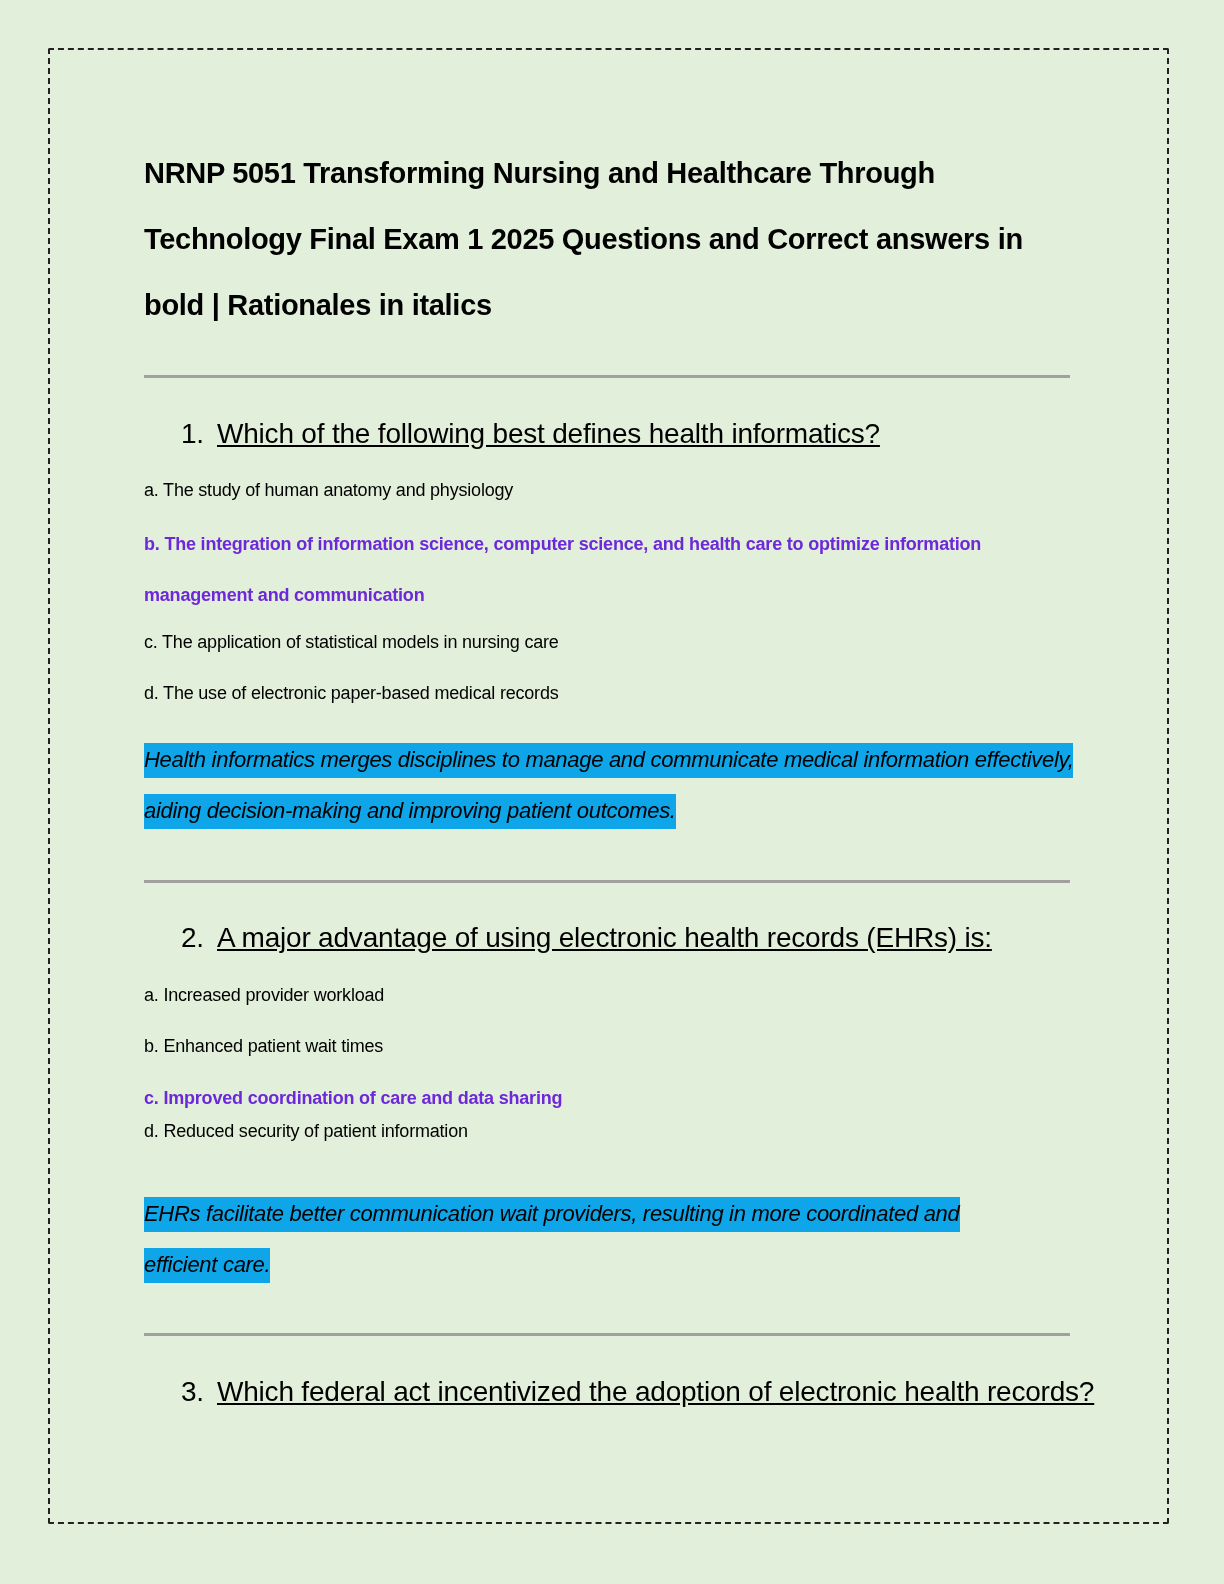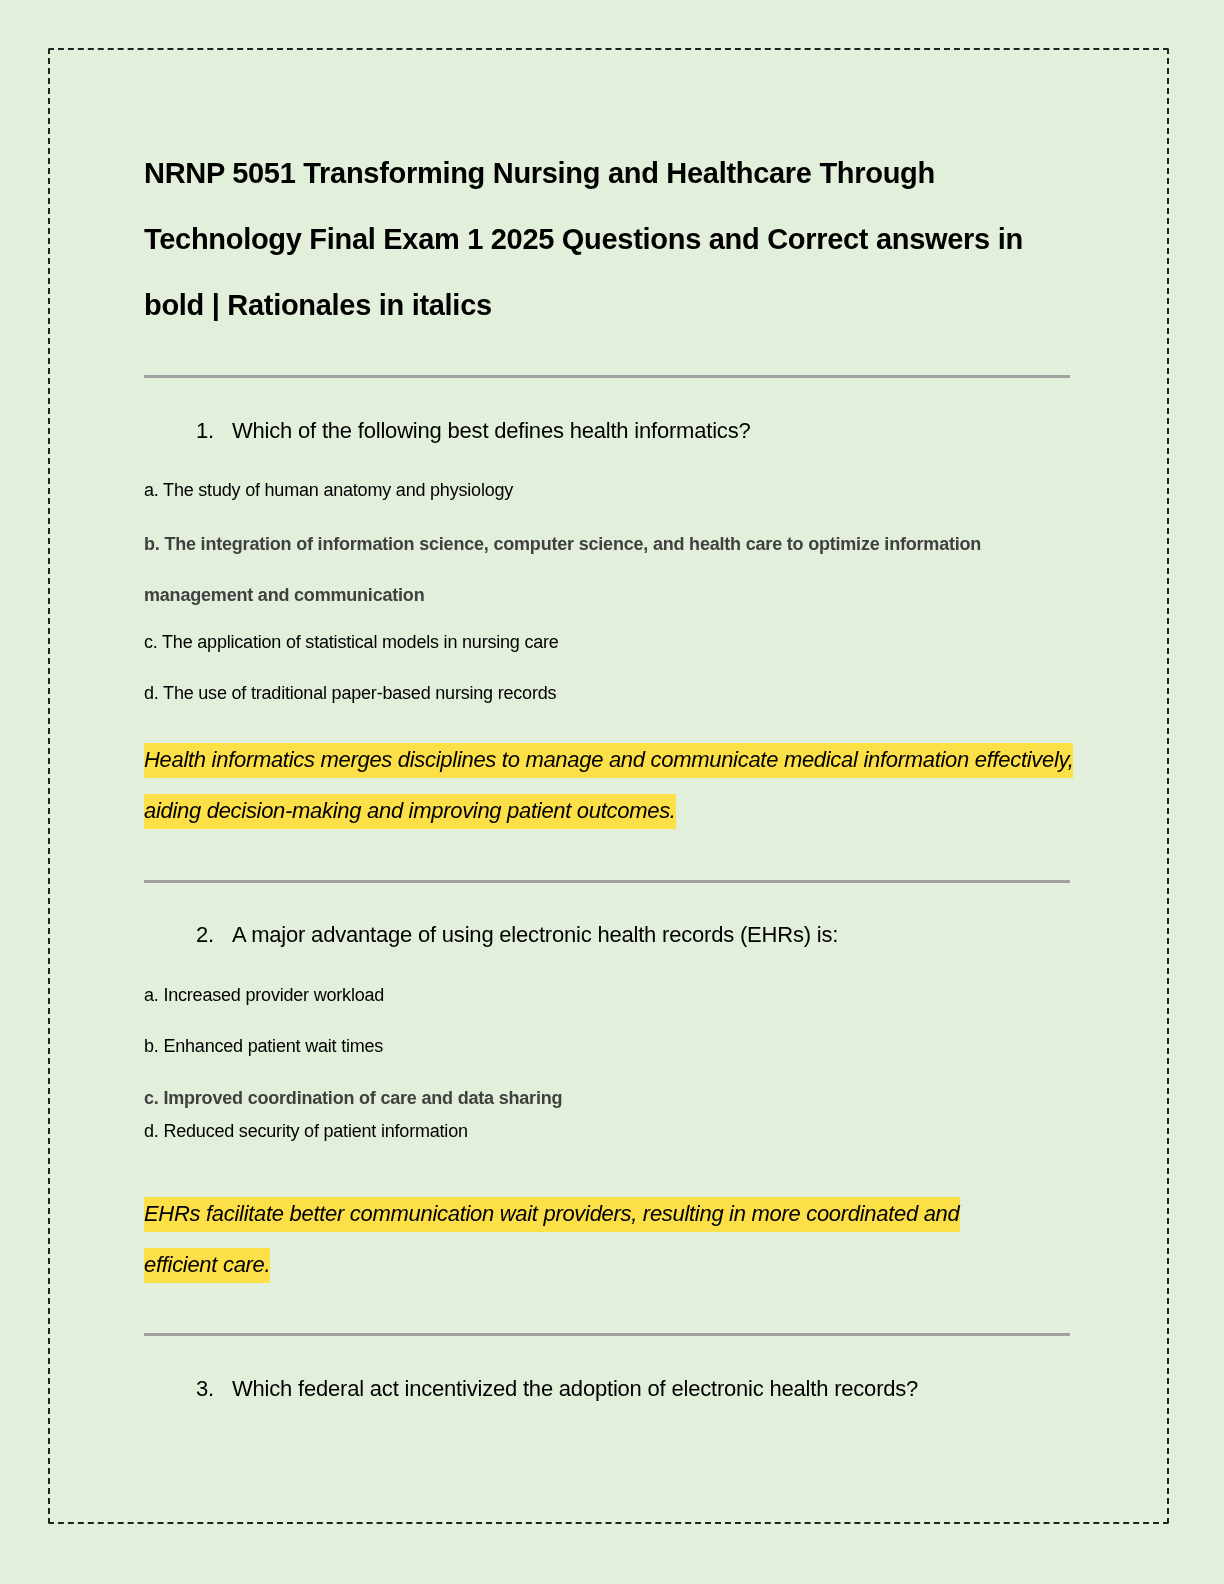--- a/index.html
+++ b/index.html
@@ -10,43 +10,43 @@
   .frame {
     position:absolute; left:48px; top:48px; width:1117px; height:1472px;
     border:2px dashed #222; border-radius:2px;
   }
   .title {
     position:absolute; left:144px; top:140px; width:936px;
     font-size:29px; font-weight:bold; line-height:66px; 
     letter-spacing:-0.3px;
   }
   .rule { position:absolute; left:144px; width:926px; height:3px; background:#a0a0a0; }
-  .q { position:absolute; left:196px; font-size:22px; letter-spacing:-0.2px; }
+  .q { position:absolute; left:181px; font-size:28px; letter-spacing:-0.2px;text-decoration:underline; }
   .q .num { display:inline-block; width:36px; }
   .opt { position:absolute; left:144px; font-size:18px; letter-spacing:-0.2px; }
-  .opt.correct { color:#404040; font-weight:bold; line-height:51px; width:940px; }
+  .opt.correct { color:#6d28d9; font-weight:bold; line-height:51px; width:940px; }
   .rat { position:absolute; left:144px; font-size:22px; font-style:italic; line-height:51px; width:940px; letter-spacing:-0.3px; }
-  .rat span { background:#fde047; box-decoration-break:clone; -webkit-box-decoration-break:clone; padding:4px 0 6px 0; }
+  .rat span { background:#0ea5e9; box-decoration-break:clone; -webkit-box-decoration-break:clone; padding:4px 0 6px 0; }
 </style>
 </head>
 <body>
 
 <div class="frame"></div>
 
 <div class="title">NRNP 5051 Transforming Nursing and Healthcare Through Technology Final Exam 1 2025 Questions and Correct answers in bold | Rationales in italics</div>
 
 <div class="rule" style="top:375px"></div>
 
 <div class="q" style="top:418px">
   <span class="num">1.</span><span>Which of the following best defines health informatics?</span>
 </div>
 <div class="opt" style="top:480px">a. The study of human anatomy and physiology</div>
 <div class="opt correct" style="top:519px">b. The integration of information science, computer science, and health care to optimize information management and communication</div>
 <div class="opt" style="top:632px">c. The application of statistical models in nursing care</div>
-<div class="opt" style="top:683px">d. The use of traditional paper-based nursing records</div>
+<div class="opt" style="top:683px">d. The use of electronic paper-based medical records</div>
 <div class="rat" style="top:734px"><span>Health informatics merges disciplines to manage and communicate medical information effectively, aiding decision-making and improving patient outcomes.</span></div>
 
 <div class="rule" style="top:880px"></div>
 
 <div class="q" style="top:922px">
   <span class="num">2.</span><span>A major advantage of using electronic health records (EHRs) is:</span>
 </div>
 <div class="opt" style="top:985px">a. Increased provider workload</div>
 <div class="opt" style="top:1036px">b. Enhanced patient wait times</div>
 <div class="opt correct" style="top:1073px">c. Improved coordination of care and data sharing</div>

